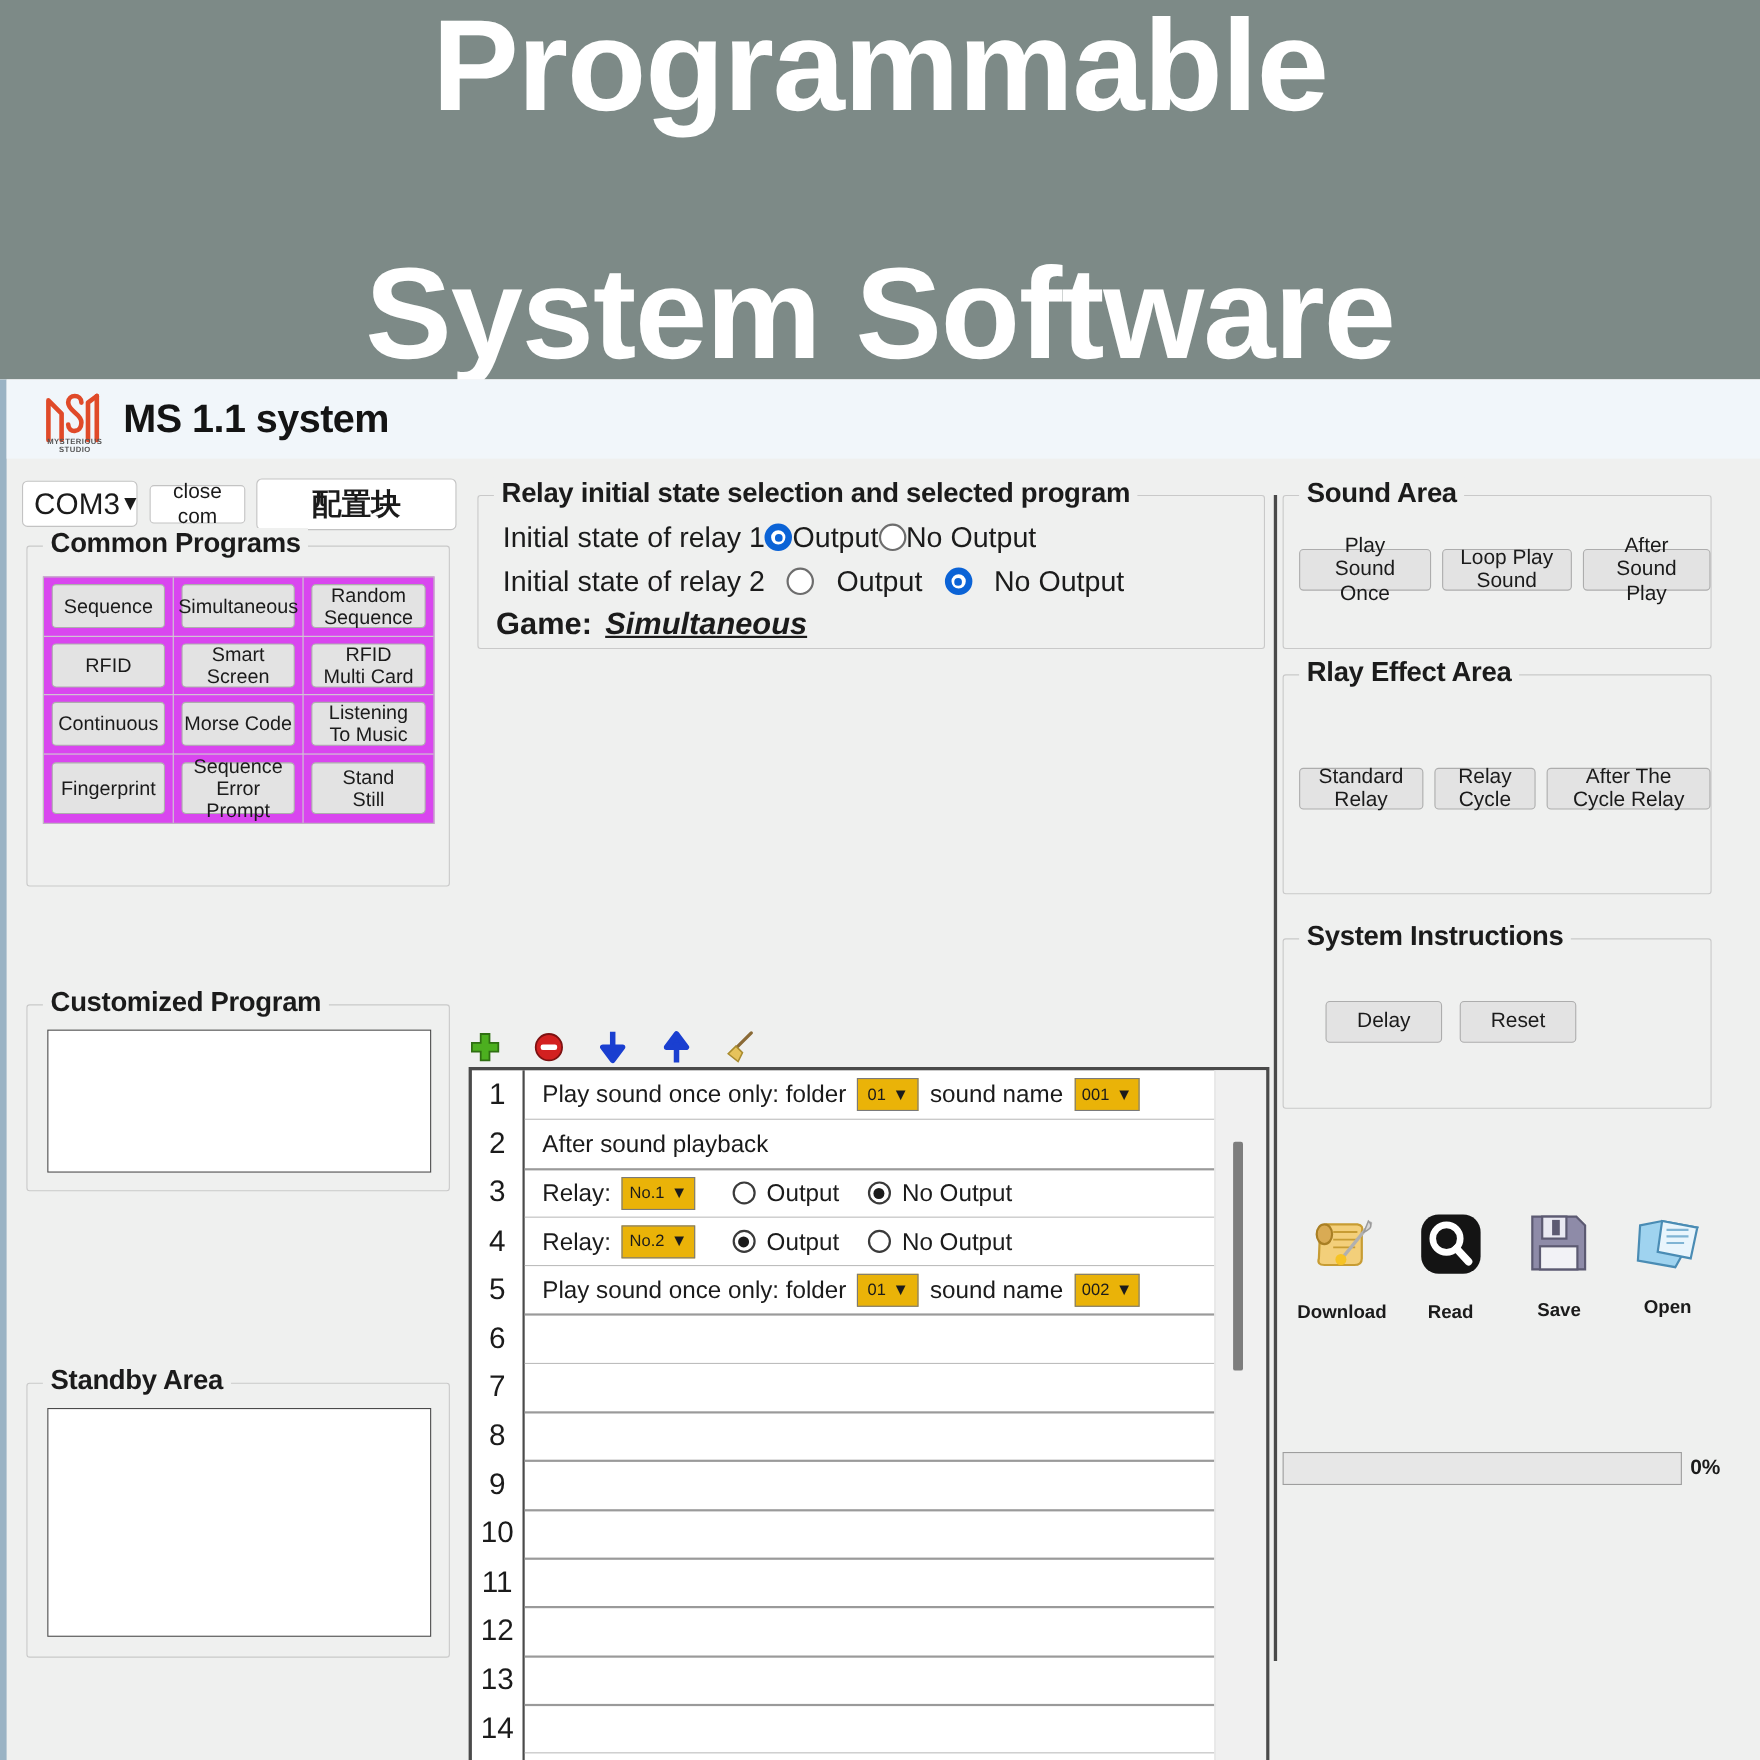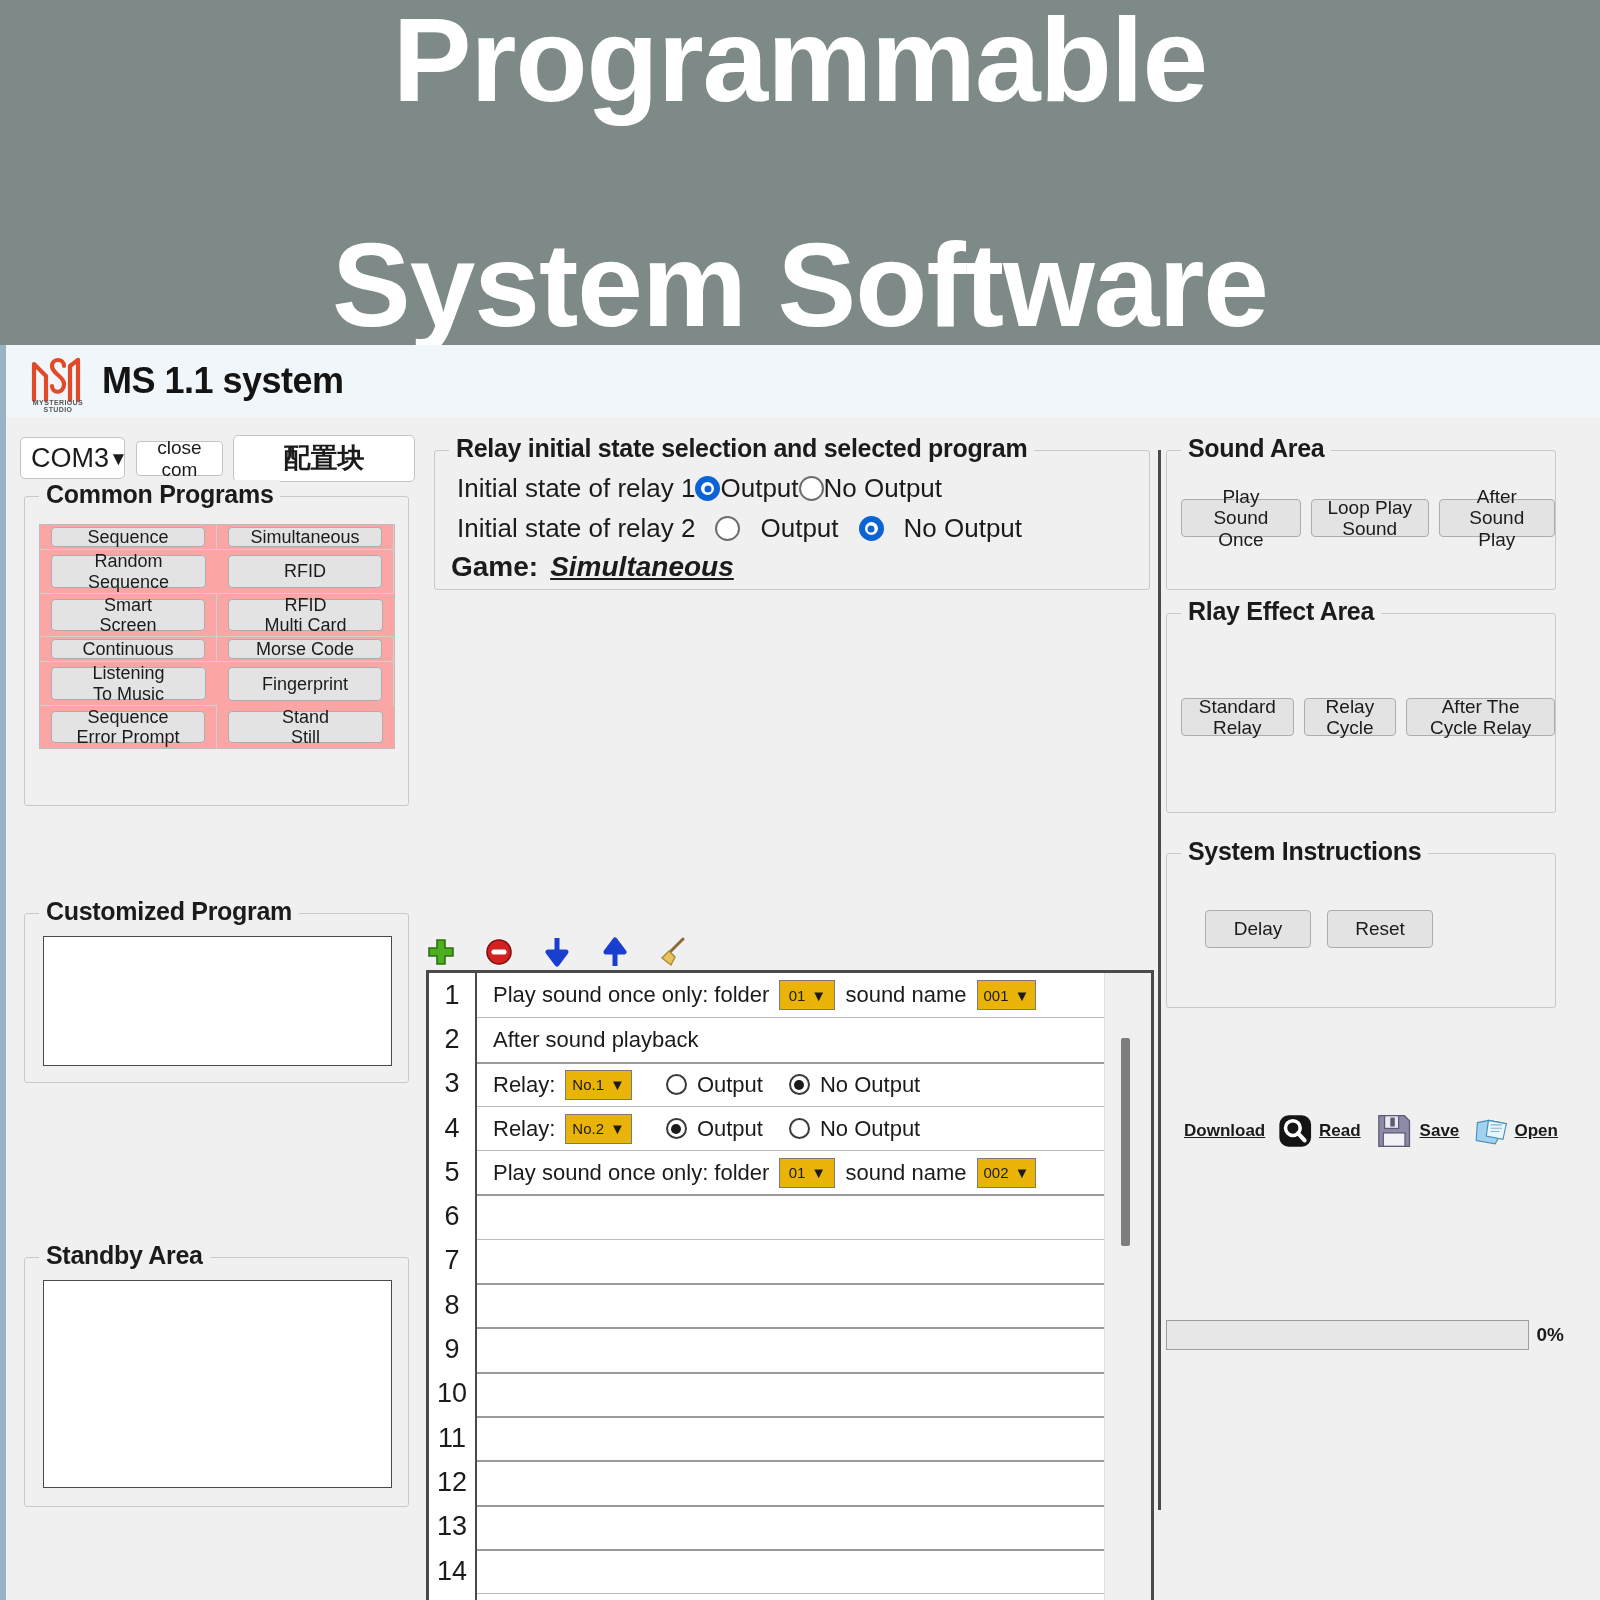--- a/index.html
+++ b/index.html
@@ -24,21 +24,21 @@
 
   
   .app{
     position:absolute;left:0;top:345px;width:1600px;height:1255px;
     background:#eff0ef;
     border-left:6px solid #9ab3c4;
     box-sizing:border-box;
   }
   .titlebar{
     height:72px;background:#f1f6fa;
-    display:flex;align-items:center;gap:14px;padding-left:20px;
+    display:flex;align-items:center;gap:14px;padding-left:30px;
     box-sizing:border-box;
   }
   .logo{width:62px;height:62px;position:relative;}
   .logo-sub{
     position:absolute;left:-4px;bottom:-1px;width:72px;text-align:center;
     font-size:7px;color:#555;letter-spacing:.4px;font-weight:bold;
   }
   .app-title{font-size:36px;font-weight:600;color:#141414;letter-spacing:-0.5px;}
 
   
@@ -78,22 +78,22 @@
   }
   .config-btn{
     position:absolute;left:227px;top:90px;width:180px;height:45px;
     font-size:27px;font-weight:600;
   }
 
   
   #common-programs{left:18px;top:151px;width:385px;height:310px;}
   .cp-grid{
     position:absolute;left:14px;top:27px;width:356px;height:225px;
-    background:#fca5a5;border:1px solid #bdbdbd;box-sizing:border-box;
-    display:grid;grid-template-columns:repeat(2,1fr);grid-template-rows:repeat(4,1fr);
+    background:#d946ef;border:1px solid #bdbdbd;box-sizing:border-box;
+    display:grid;grid-template-columns:repeat(3,1fr);grid-template-rows:repeat(4,1fr);
   }
   .cp-cell{display:flex;align-items:center;justify-content:center;
     border-right:1px solid #d0d0d0;border-bottom:1px solid #d0d0d0;box-sizing:border-box;}
   .cp-cell:nth-child(3n){border-right:none;}
   .cp-cell:nth-child(n+10){border-bottom:none;}
   .cp-btn{width:86%;height:72%;font-size:18px;border-radius:4px;white-space:pre-line;}
 
   
   #customized-program{left:18px;top:568px;width:385px;height:170px;}
   #standby-area{left:18px;top:912px;width:385px;height:250px;}
@@ -153,21 +153,21 @@
   }
 
   
   #sound-area{left:1160px;top:105px;width:390px;height:140px;}
   #relay-effect-area{left:1160px;top:268px;width:390px;height:200px;}
   #system-instructions{left:1160px;top:508px;width:390px;height:155px;}
   .side-btn-row{position:absolute;display:flex;gap:10px;align-items:center;}
   .side-btn{height:36px;padding:0 11px;font-size:19px;border-radius:4px;}
 
   .action-icons{position:absolute;left:1172px;top:755px;width:380px;display:flex;justify-content:space-between;}
-  .action{width:84px;display:flex;flex-direction:row;align-items:center;gap:6px;cursor:pointer;text-decoration:underline;}
+  .action{width:84px;display:flex;flex-direction:column;align-items:center;gap:21px;cursor:pointer;}
   .action-label{font-size:17px;font-weight:bold;color:#1b1b1b;}
 
   .progress-wrap{position:absolute;left:1160px;top:975px;width:398px;display:flex;align-items:center;gap:8px;}
   .progress-track{flex:1;height:30px;background:#e7e7e7;border:1px solid #9e9e9e;box-sizing:border-box;}
   .progress-pct{font-size:19px;font-weight:bold;}
 
   .vdiv{position:absolute;left:1152px;top:105px;width:3px;height:1060px;background:#4a4a4a;}
 </style>
 </head>
 <body>

